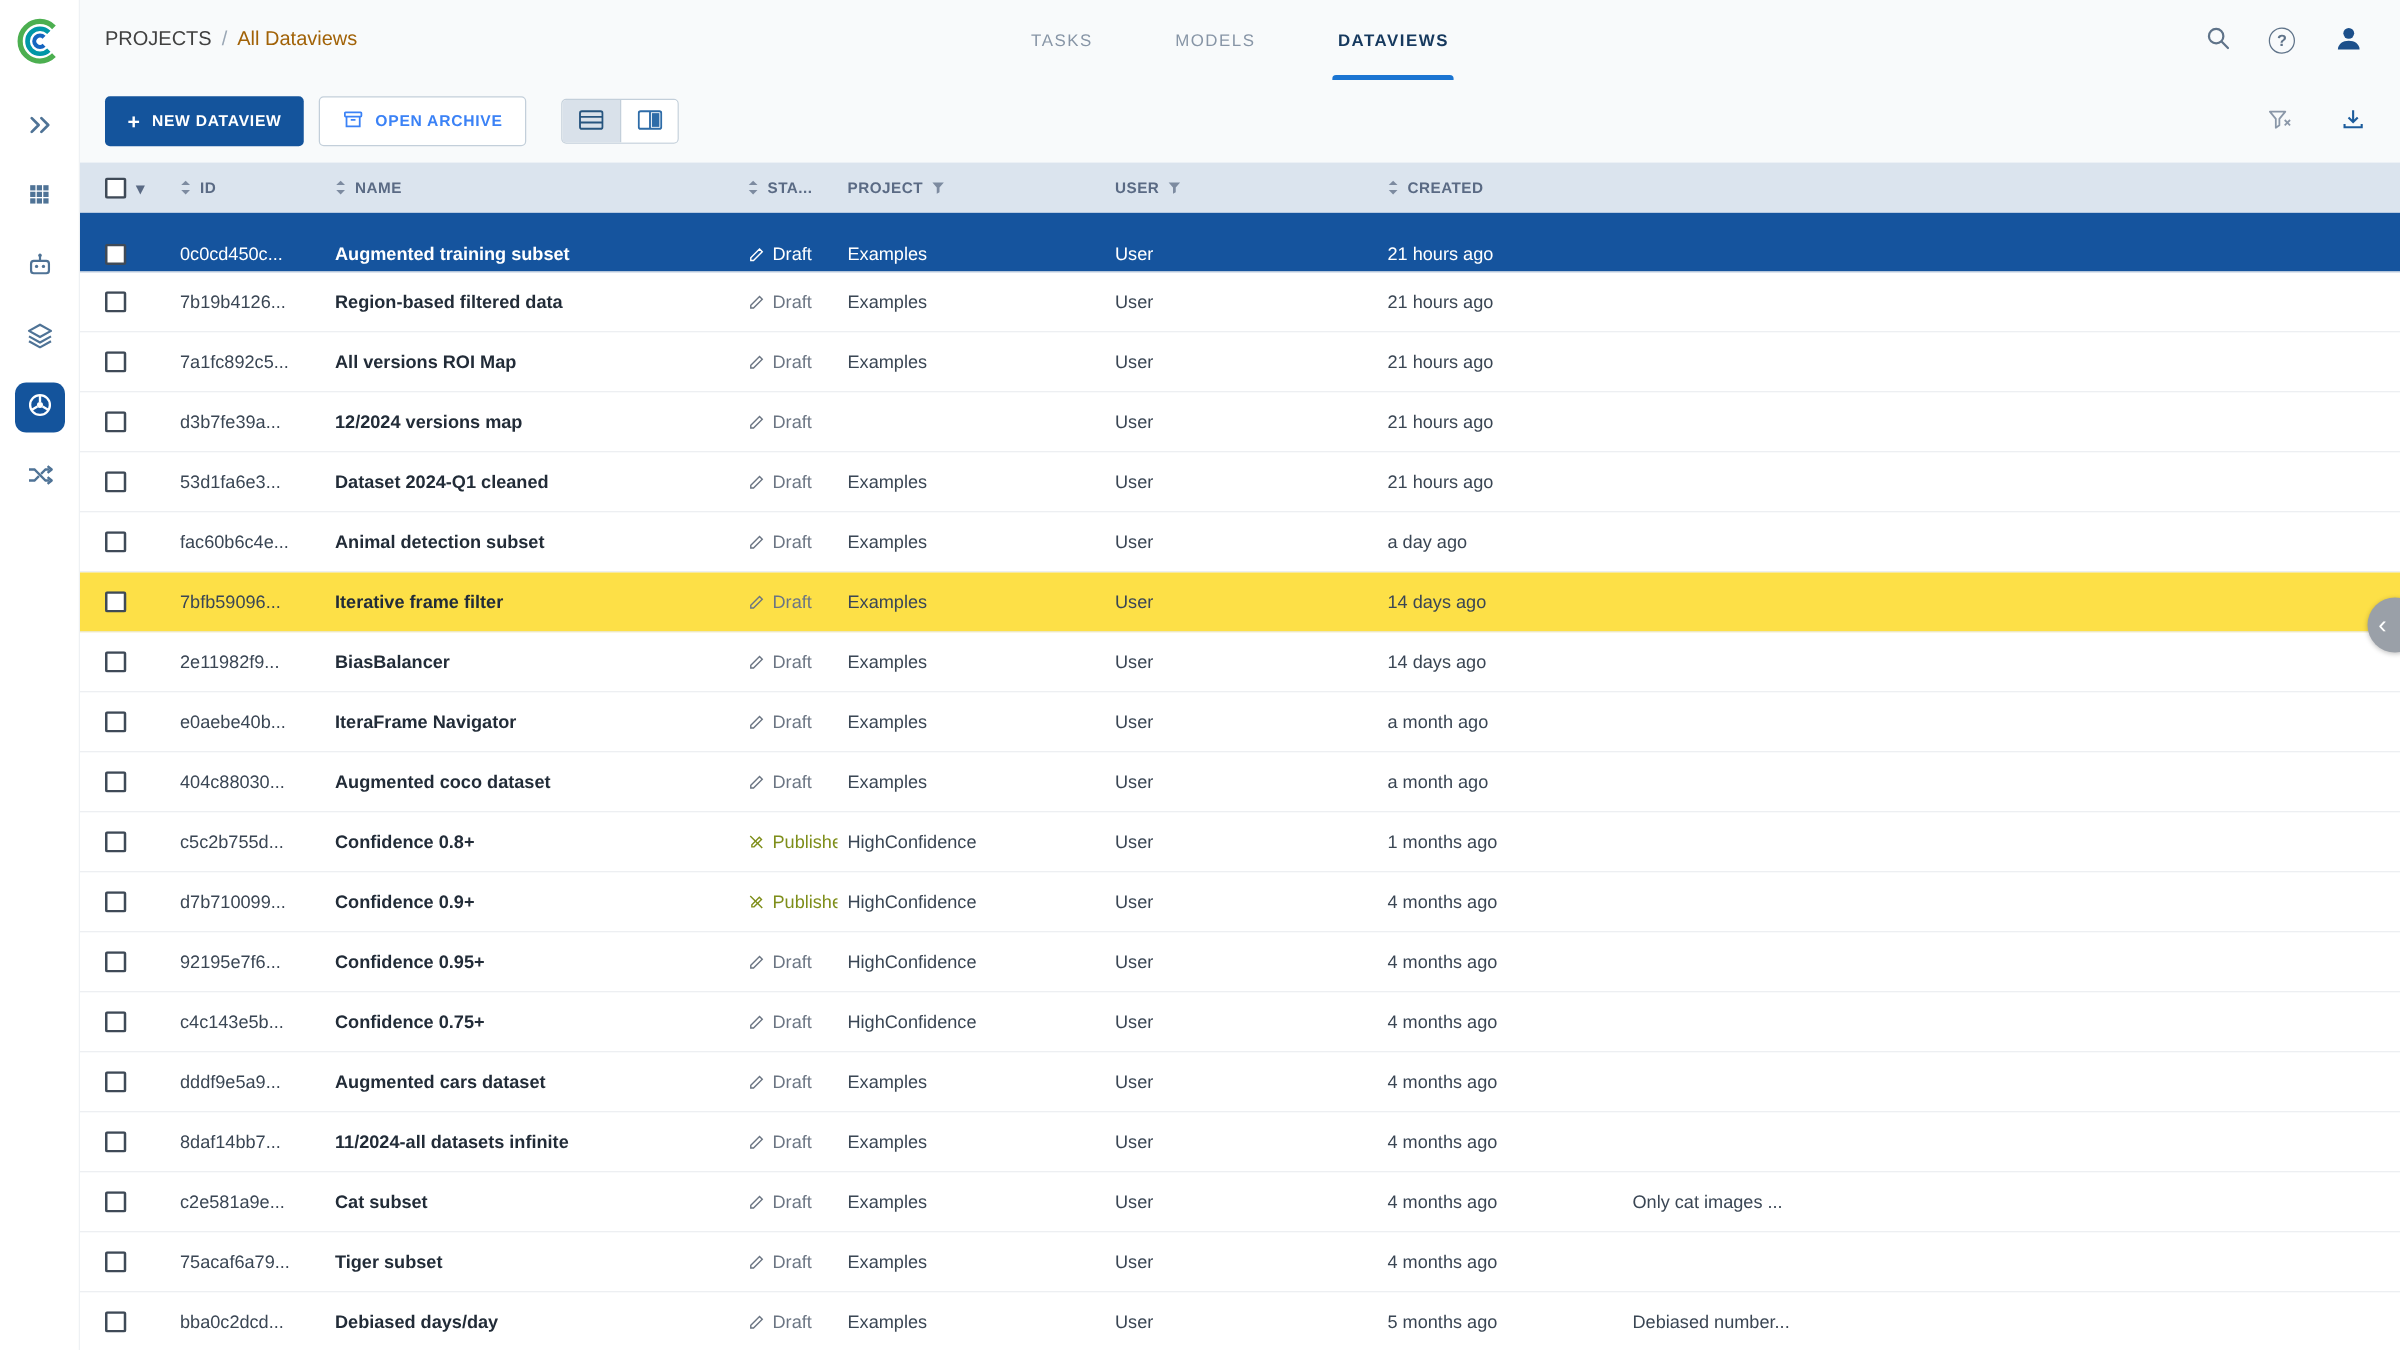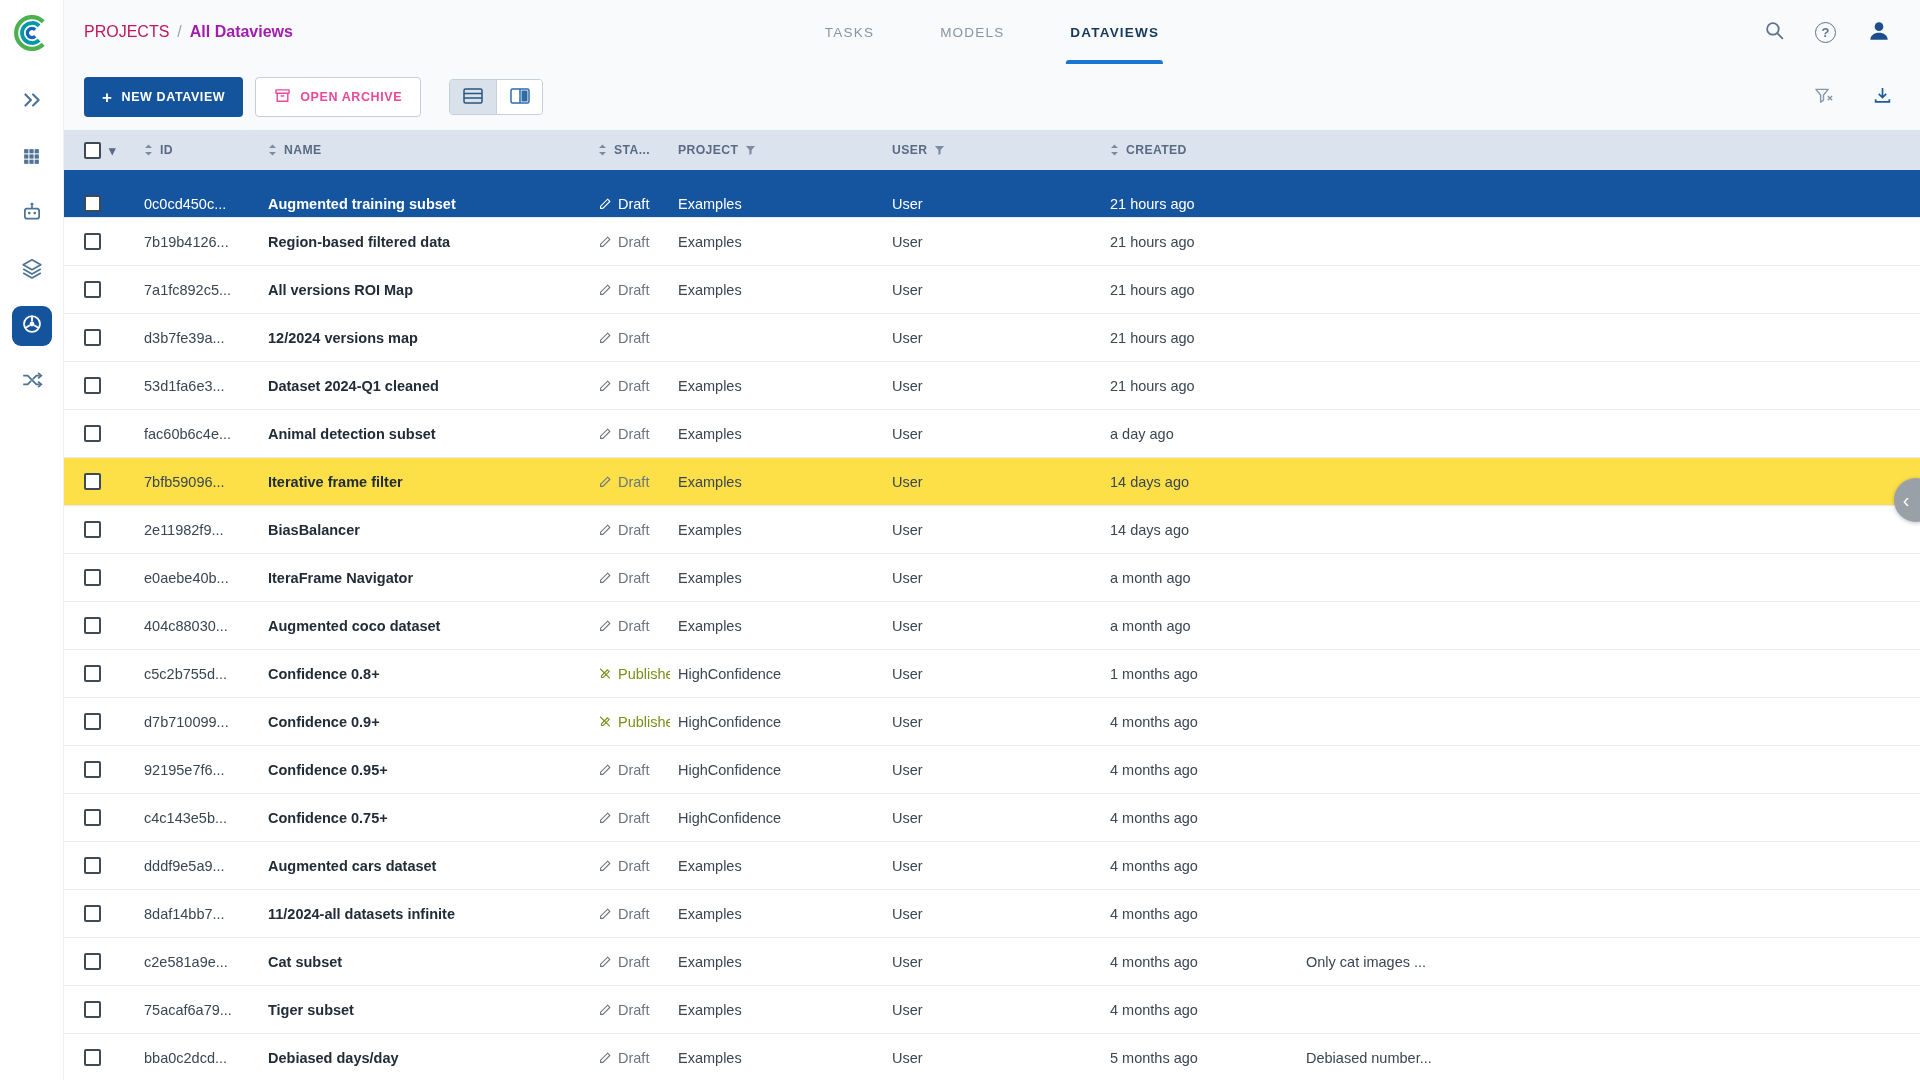--- a/index.html
+++ b/index.html
@@ -14,37 +14,37 @@
   .side-nav { display:flex; flex-direction:column; gap:16px; align-items:center; }
   .side-item { width:40px; height:40px; display:flex; align-items:center; justify-content:center; border-radius:9px; color:#4f7396; cursor:pointer; }
   .side-item.active { background:#14549c; color:#fff; }
 
   
   .main { flex:1; display:flex; flex-direction:column; min-width:0; }
 
   
   .topbar { height:64px; background:#f8fafb; display:flex; align-items:stretch; padding:0 28px 0 20px; position:relative; flex-shrink:0; }
   .breadcrumb { display:flex; align-items:center; gap:8px; font-size:16px; }
-  .crumb-root { color:#be185d; cursor:pointer; }
+  .crumb-root { color:#404040; cursor:pointer; }
   .crumb-sep { color:#9aa7b5; }
-  .crumb-current { color:#a21caf; cursor:pointer;font-weight:bold; }
+  .crumb-current { color:#a16207; cursor:pointer; }
   .tabs { position:absolute; left:50%; transform:translateX(-50%); height:100%; display:flex; gap:58px; }
   .tab { display:flex; align-items:center; height:100%; font-size:13.5px; letter-spacing:1.2px; color:#8795a6; font-weight:500; cursor:pointer; position:relative; padding:0 4px; }
   .tab.active { color:#16395e; font-weight:700; }
   .tab.active::after { content:""; position:absolute; left:0; right:0; bottom:0; height:4px; background:#1b75d2; border-radius:3px 3px 0 0; }
   .topbar-right { margin-left:auto; display:flex; align-items:center; gap:30px; }
   .icon-btn { background:none; border:none; cursor:pointer; display:flex; align-items:center; justify-content:center; color:#5f7389; }
   .help-circle { width:21px; height:21px; border:1.7px solid #5f7389; border-radius:50%; display:flex; align-items:center; justify-content:center; font-size:13px; font-weight:700; color:#5f7389; }
   .avatar { color:#1c4f8a; }
 
   
   .toolbar { height:66px; background:#f8fafb; display:flex; align-items:center; padding:0 28px 0 20px; gap:12px; flex-shrink:0; }
   .btn { height:40px; border-radius:4px; font-size:12.5px; font-weight:700; letter-spacing:.6px; display:flex; align-items:center; gap:9px; padding:0 18px; cursor:pointer; font-family:inherit; }
   .btn-primary { background:#14549c; color:#fff; border:none; }
-  .btn-outline { background:#fff; color:#ec4899; border:1px solid #c3cfda; }
+  .btn-outline { background:#fff; color:#3b82f6; border:1px solid #c3cfda; }
   .plus-glyph { font-size:17px; font-weight:700; line-height:1; }
   .toggle-group { display:flex; border:1px solid #c3cfda; border-radius:4px; overflow:hidden; height:36px; margin-left:16px; background:#fff; }
   .toggle-btn { width:46px; border:none; background:#fff; color:#2e6ca8; display:flex; align-items:center; justify-content:center; cursor:pointer; }
   .toggle-btn + .toggle-btn { border-left:1px solid #c3cfda; }
   .toggle-btn.active { background:#d9e1ea; color:#27557f; }
   .toolbar-right { margin-left:auto; display:flex; align-items:center; gap:40px; }
   .filter-clear { color:#8a97a8; }
   .download { color:#1c5c9c; }
 
   

